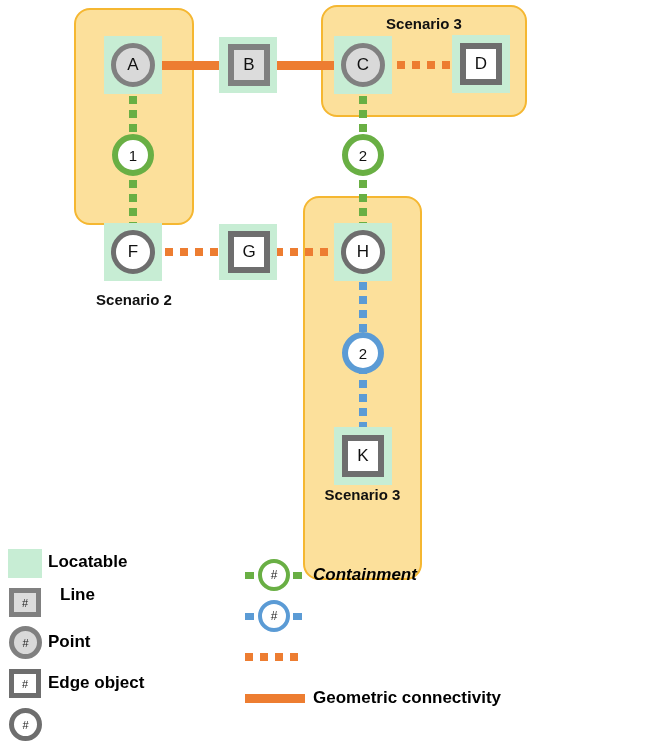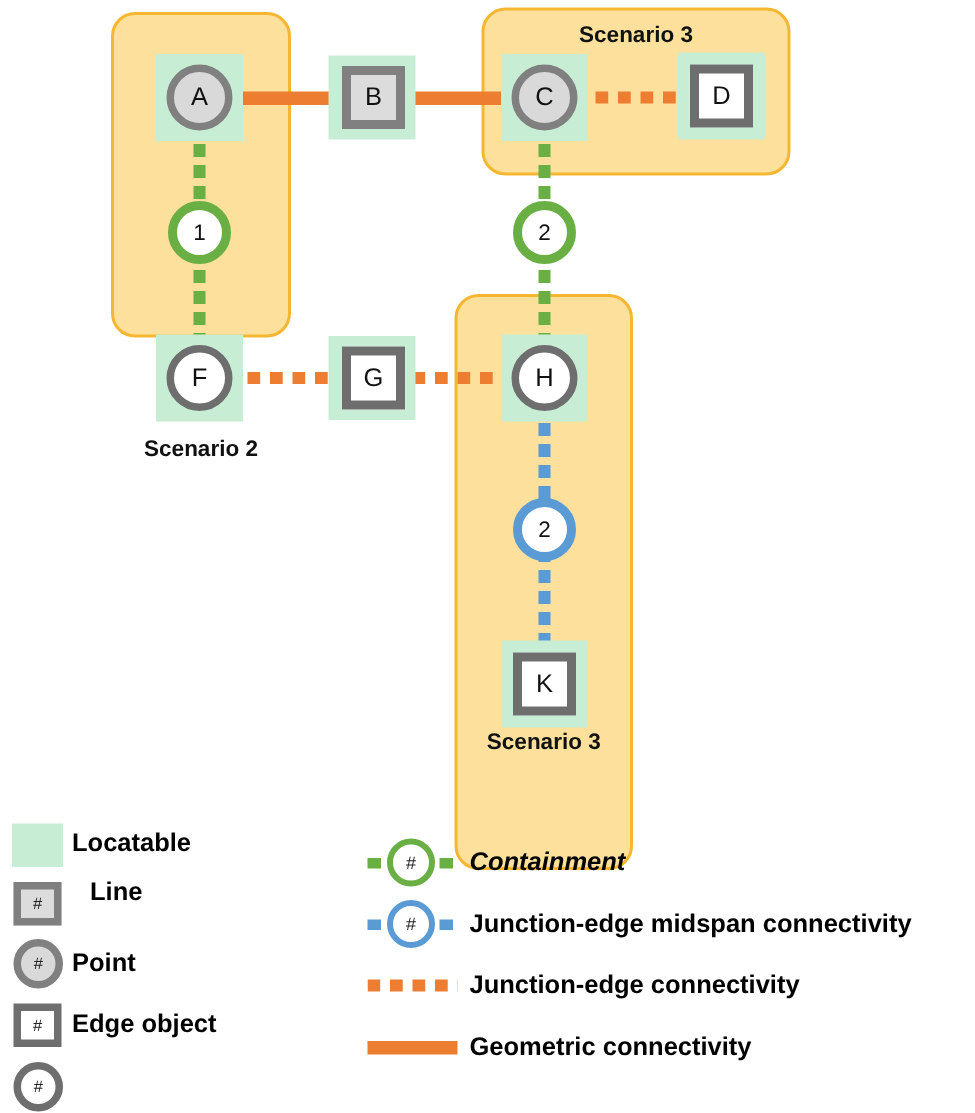--- a/index.html
+++ b/index.html
@@ -137,21 +137,19 @@
   <div class="lg-ci" style="left:9px;top:708px;width:33px;height:33px;border:5px solid #6E6E6E;background:#FFFFFF;">#</div>
 
   <div class="lg-stub" style="left:245px;top:572px;background:#69AF44;"></div>
   <div class="lg-ring lg-ring-green" style="left:258px;top:559px;width:32px;height:32px;">#</div>
   <div class="lg-stub" style="left:293px;top:572px;background:#69AF44;"></div>
   <div class="legend-text" style="left:313px;top:565px;font-style:italic;">Containment</div>
 
   <div class="lg-stub" style="left:245px;top:613px;background:#5B9BD5;"></div>
   <div class="lg-ring lg-ring-blue" style="left:258px;top:600px;width:32px;height:32px;">#</div>
   <div class="lg-stub" style="left:293px;top:613px;background:#5B9BD5;"></div>
-  <div class="legend-text" style="left:313px;top:606px;">Junction-edge midspan connectivity</div>
 
   <div class="conn dash-h orange-dash-h" style="left:245px;top:653px;width:60px;"></div>
-  <div class="legend-text" style="left:313px;top:647px;">Junction-edge connectivity</div>
 
   <div class="conn orange-solid" style="left:245px;top:694px;width:60px;"></div>
   <div class="legend-text" style="left:313px;top:688px;">Geometric connectivity</div>
 
 </div>
 
 </body></html>

